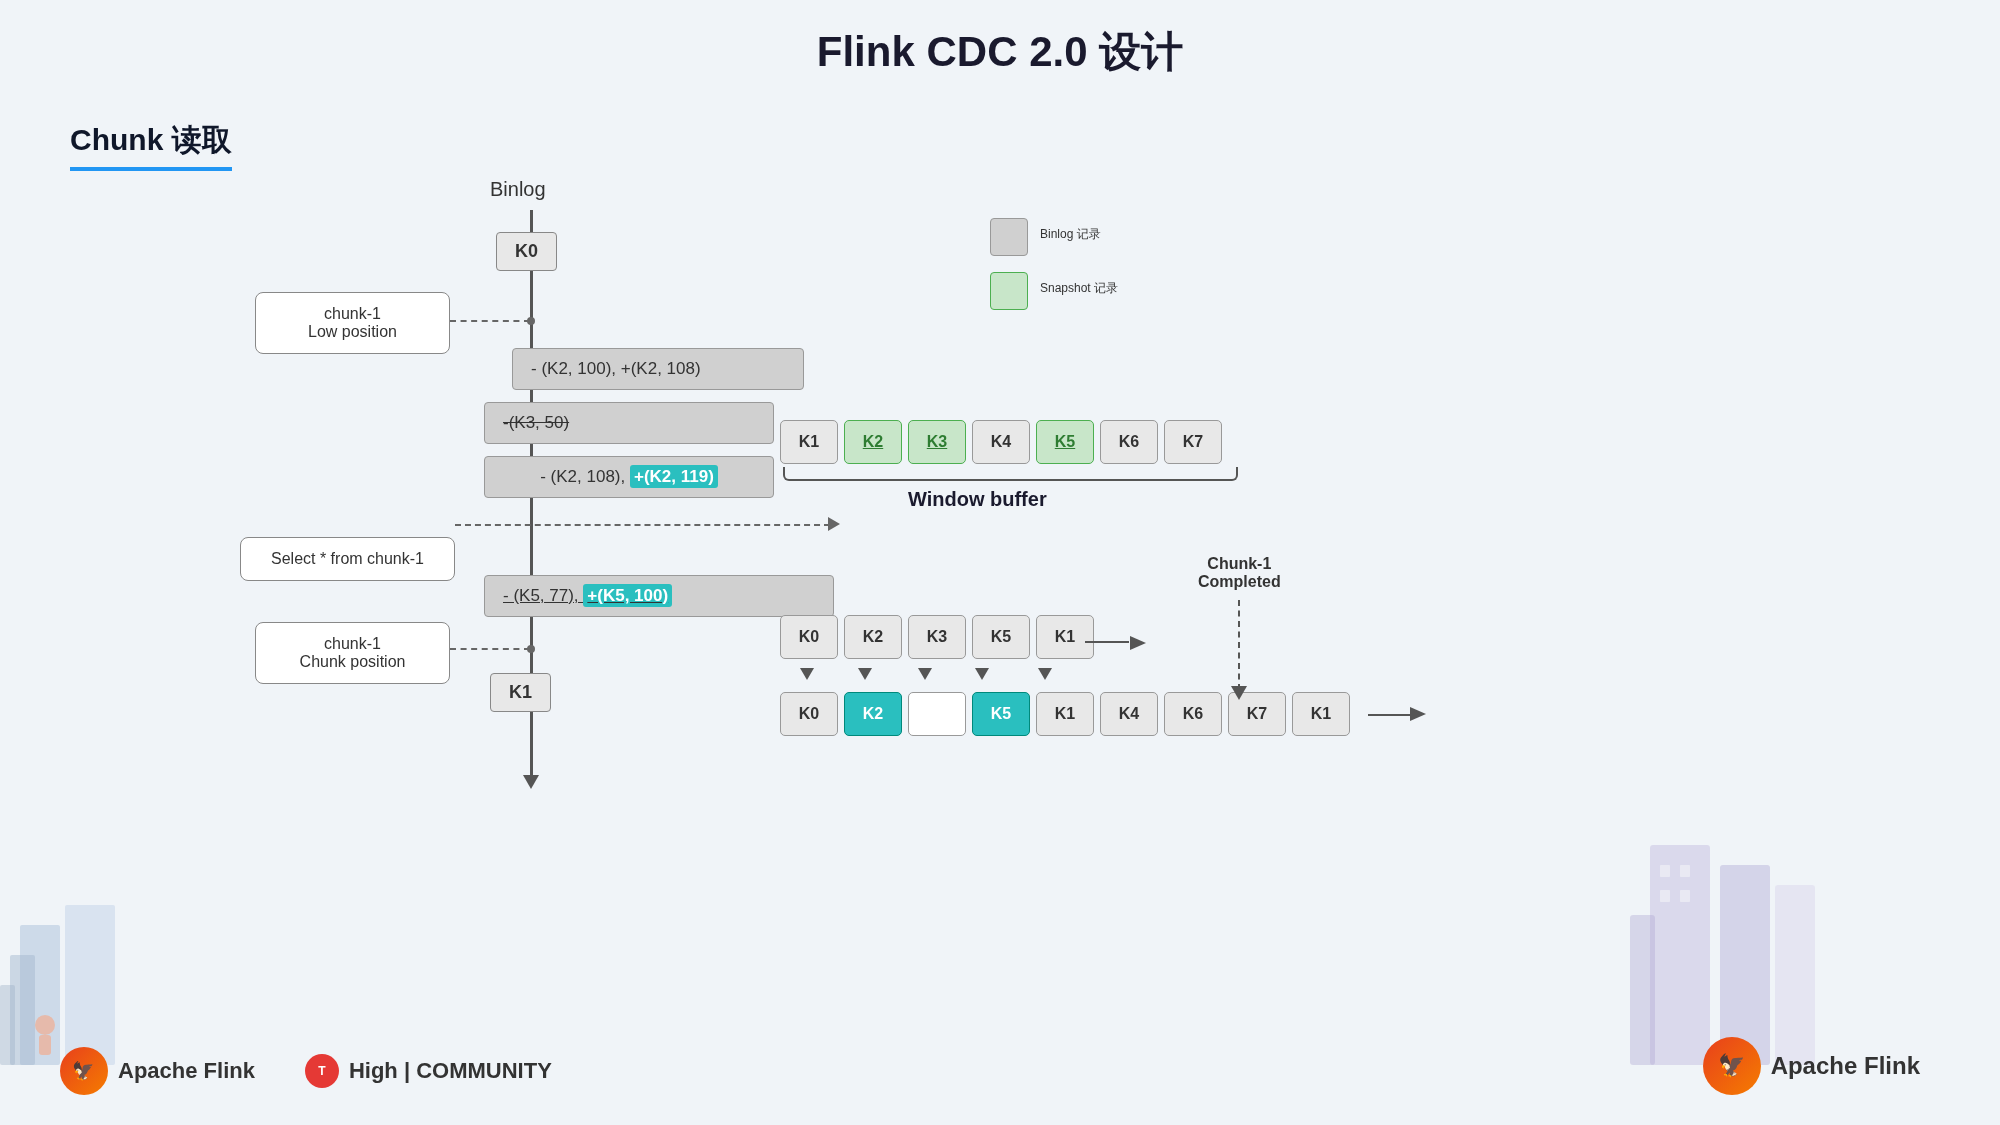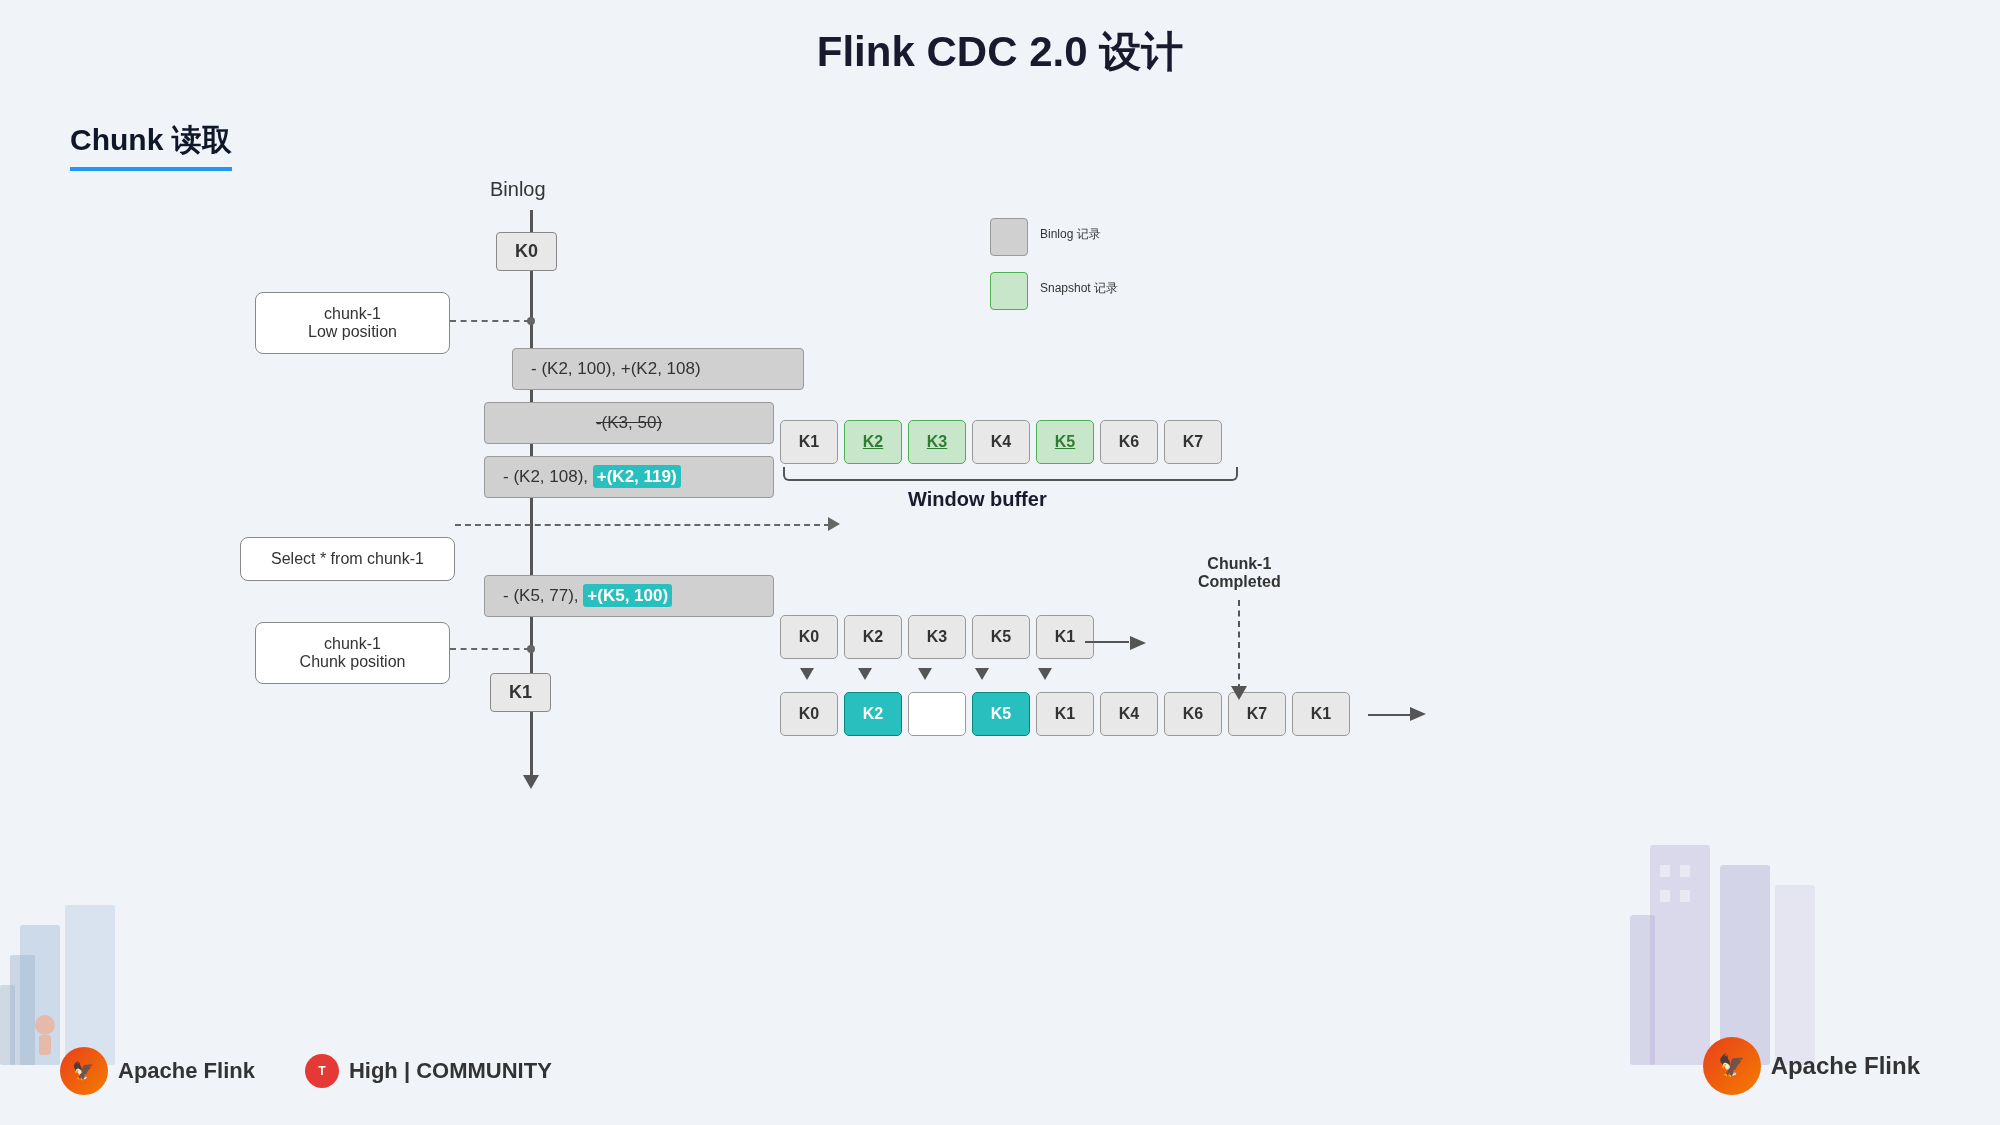--- a/index.html
+++ b/index.html
@@ -346,29 +346,29 @@
   <div>Chunk position</div>
 </div>
 
 <div class="dashed-line" style="top:648px; left:450px; width:80px;"></div>
 <div style="position:absolute; top:645px; left:527px; width:8px; height:8px; background:#666; border-radius:50%;"></div>
 
 <div class="record-box" style="top:348px; left:512px; width:292px;">
   <span>- (K2, 100), +(K2, 108)</span>
 </div>
 
-<div class="record-box" style="top:402px; left:484px; width:290px;text-align:center;">
+<div class="record-box" style="top:402px; left:484px; width:290px;">
   <span style="text-decoration: line-through;">-(K3, 50)</span>
 </div>
 
-<div class="record-box" style="top:456px; left:484px; width:290px;">
+<div class="record-box" style="top:456px; left:484px; width:290px;text-align:center;">
   <span>- (K2, 108), </span><span class="highlight-teal">+(K2, 119)</span>
 </div>
 
-<div class="record-box" style="top:575px; left:484px; width:290px;">
+<div class="record-box" style="top:575px; left:484px; width:350px;text-decoration:underline;">
   <span>- (K5, 77), </span><span class="highlight-teal">+(K5, 100)</span>
 </div>
 
 <div class="legend-box" style="top:218px; left:990px; background:#d0d0d0; border:1.5px solid #999;"></div>
 <div class="legend-label" style="top:226px; left:1040px;">Binlog 记录</div>
 
 <div class="legend-box" style="top:272px; left:990px; background:#c8e6c9; border:1.5px solid #4caf50;"></div>
 <div class="legend-label" style="top:280px; left:1040px;">Snapshot 记录</div>
 
 <div class="key-row" style="top:420px; left:780px;">

